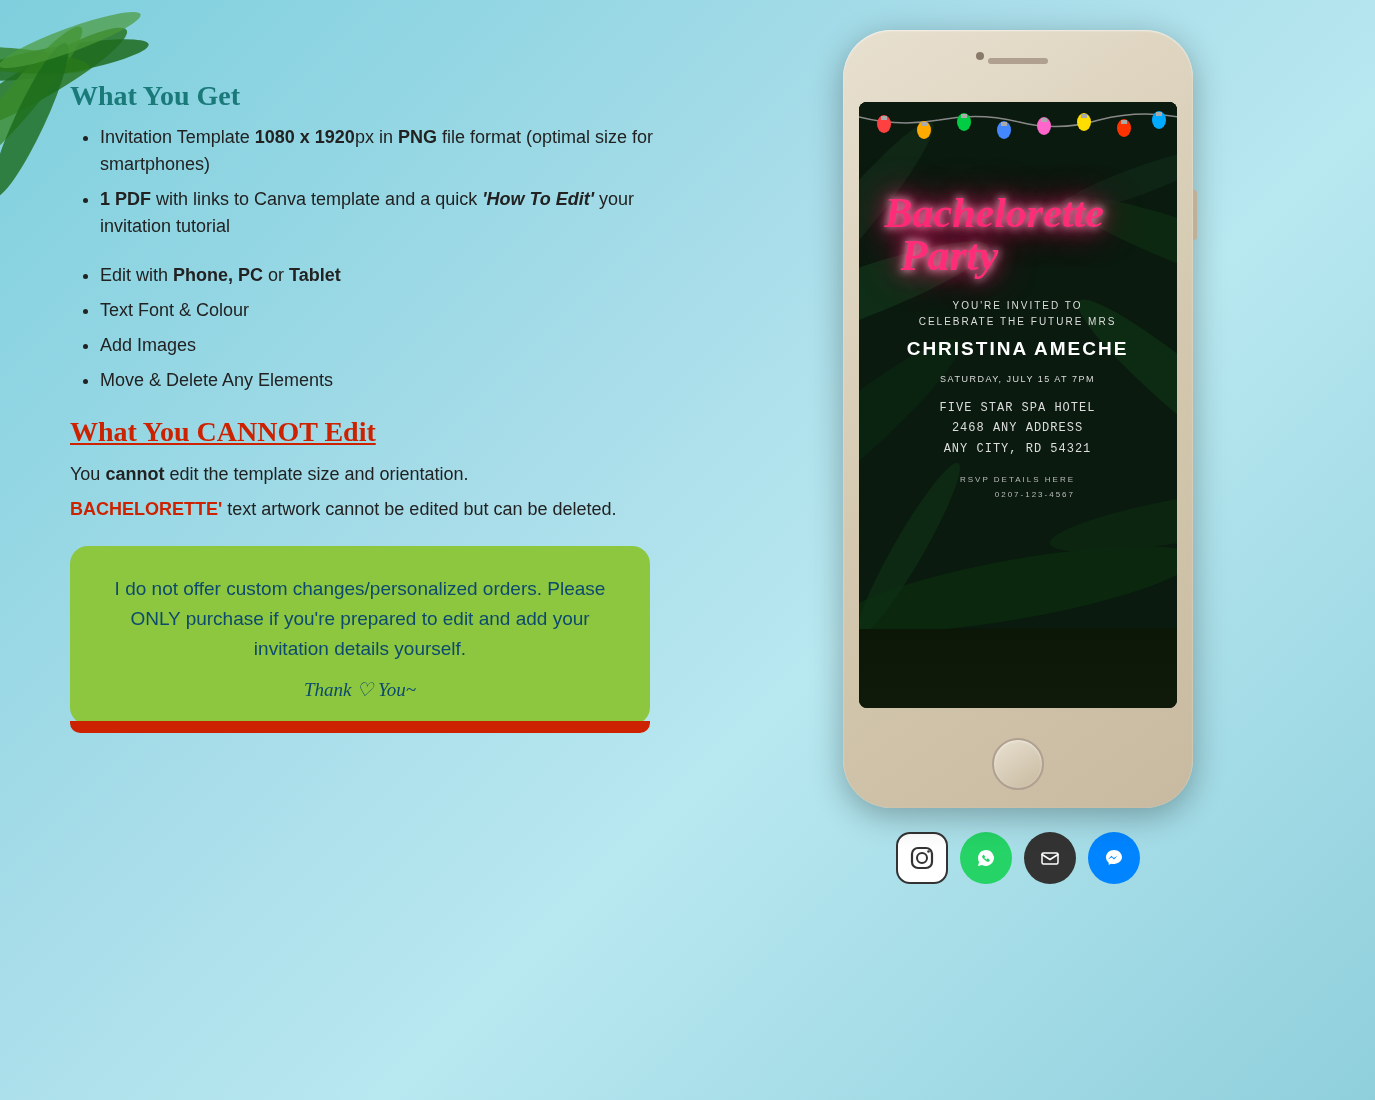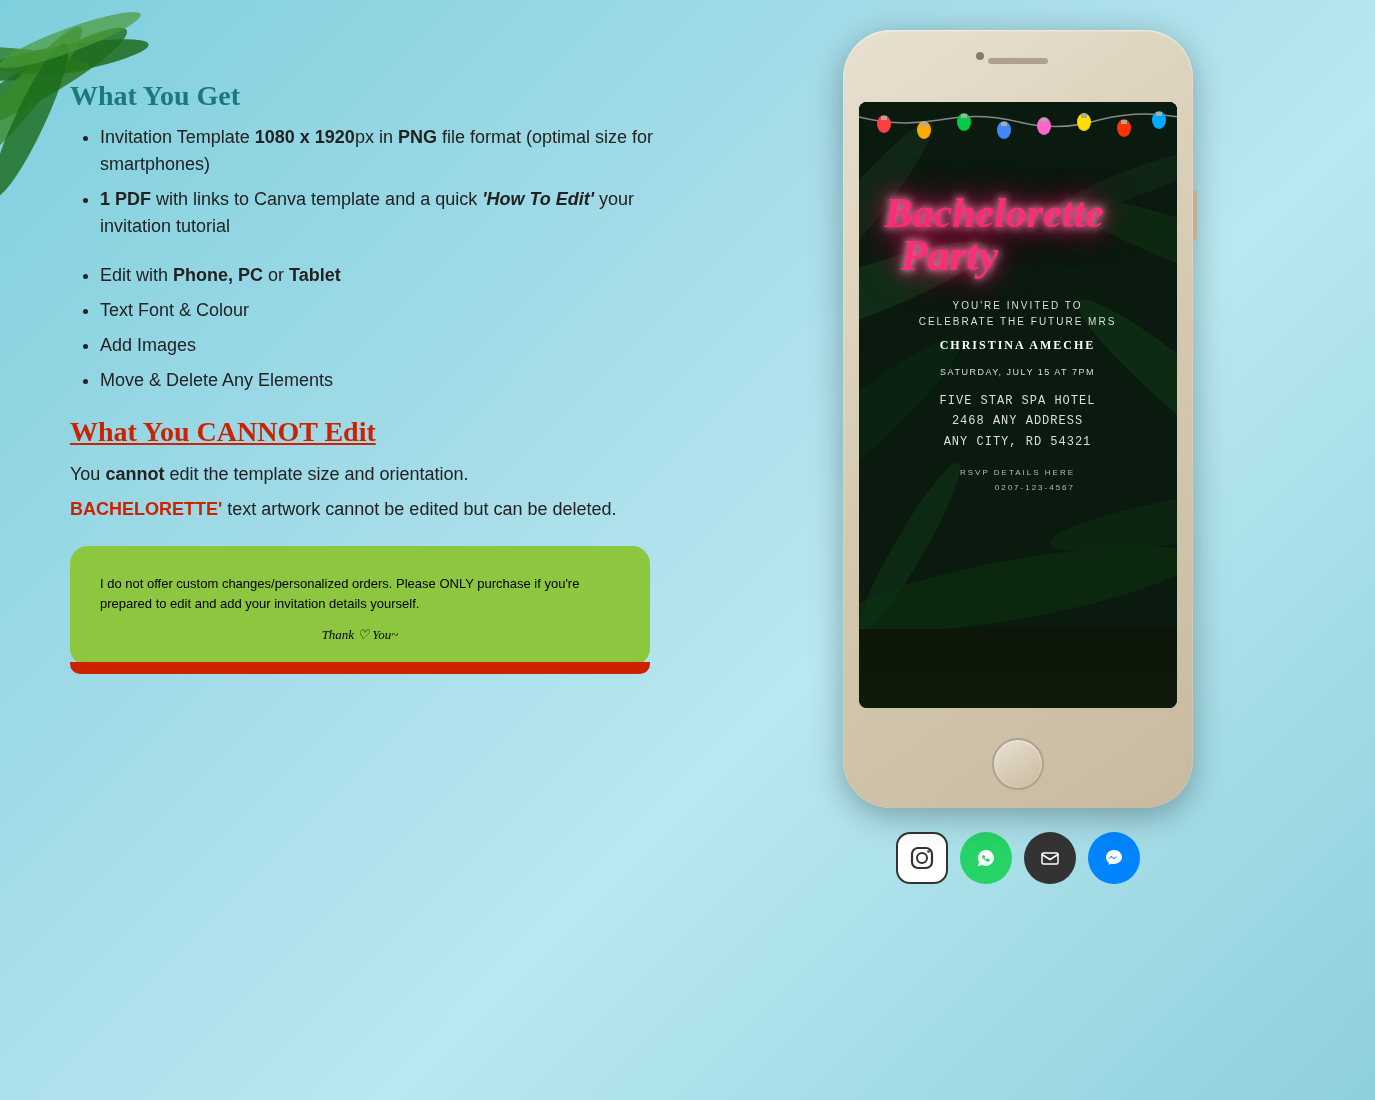--- a/index.html
+++ b/index.html
@@ -91,22 +91,23 @@
     .green-box {
       background: #8dc63f;
       border-radius: 18px;
       padding: 28px 30px 20px 30px;
       margin-top: 20px;
       max-width: 580px;
       position: relative;
     }
 
     .green-box p {
-      font-size: 13px;
-      color: #000000;
+      font-size: 19px;
+      color: #0c4a6e;
+      text-align: center;
       line-height: 1.6;
     }
 
     .thank-you-text {
       font-family: 'Georgia', cursive;
       font-style: italic;
       font-size: 26px;
       color: #fff;
       text-align: center;
       margin-top: 10px;
@@ -276,27 +277,26 @@
     .invited-text {
       font-size: 10px;
       color: #ddd;
       letter-spacing: 2px;
       text-align: center;
       margin-top: 20px;
       line-height: 1.6;
     }
 
     .bride-name {
-      font-size: 12px;
+      font-size: 19px;
       color: #fff;
       font-weight: 900;
       letter-spacing: 2px;
       text-align: center;
       margin-top: 8px;
-      font-family: Liberation Serif, serif;
     }
 
     .event-date {
       font-size: 9px;
       color: #ddd;
       letter-spacing: 1.5px;
       text-align: center;
       margin-top: 14px;
     }
 

